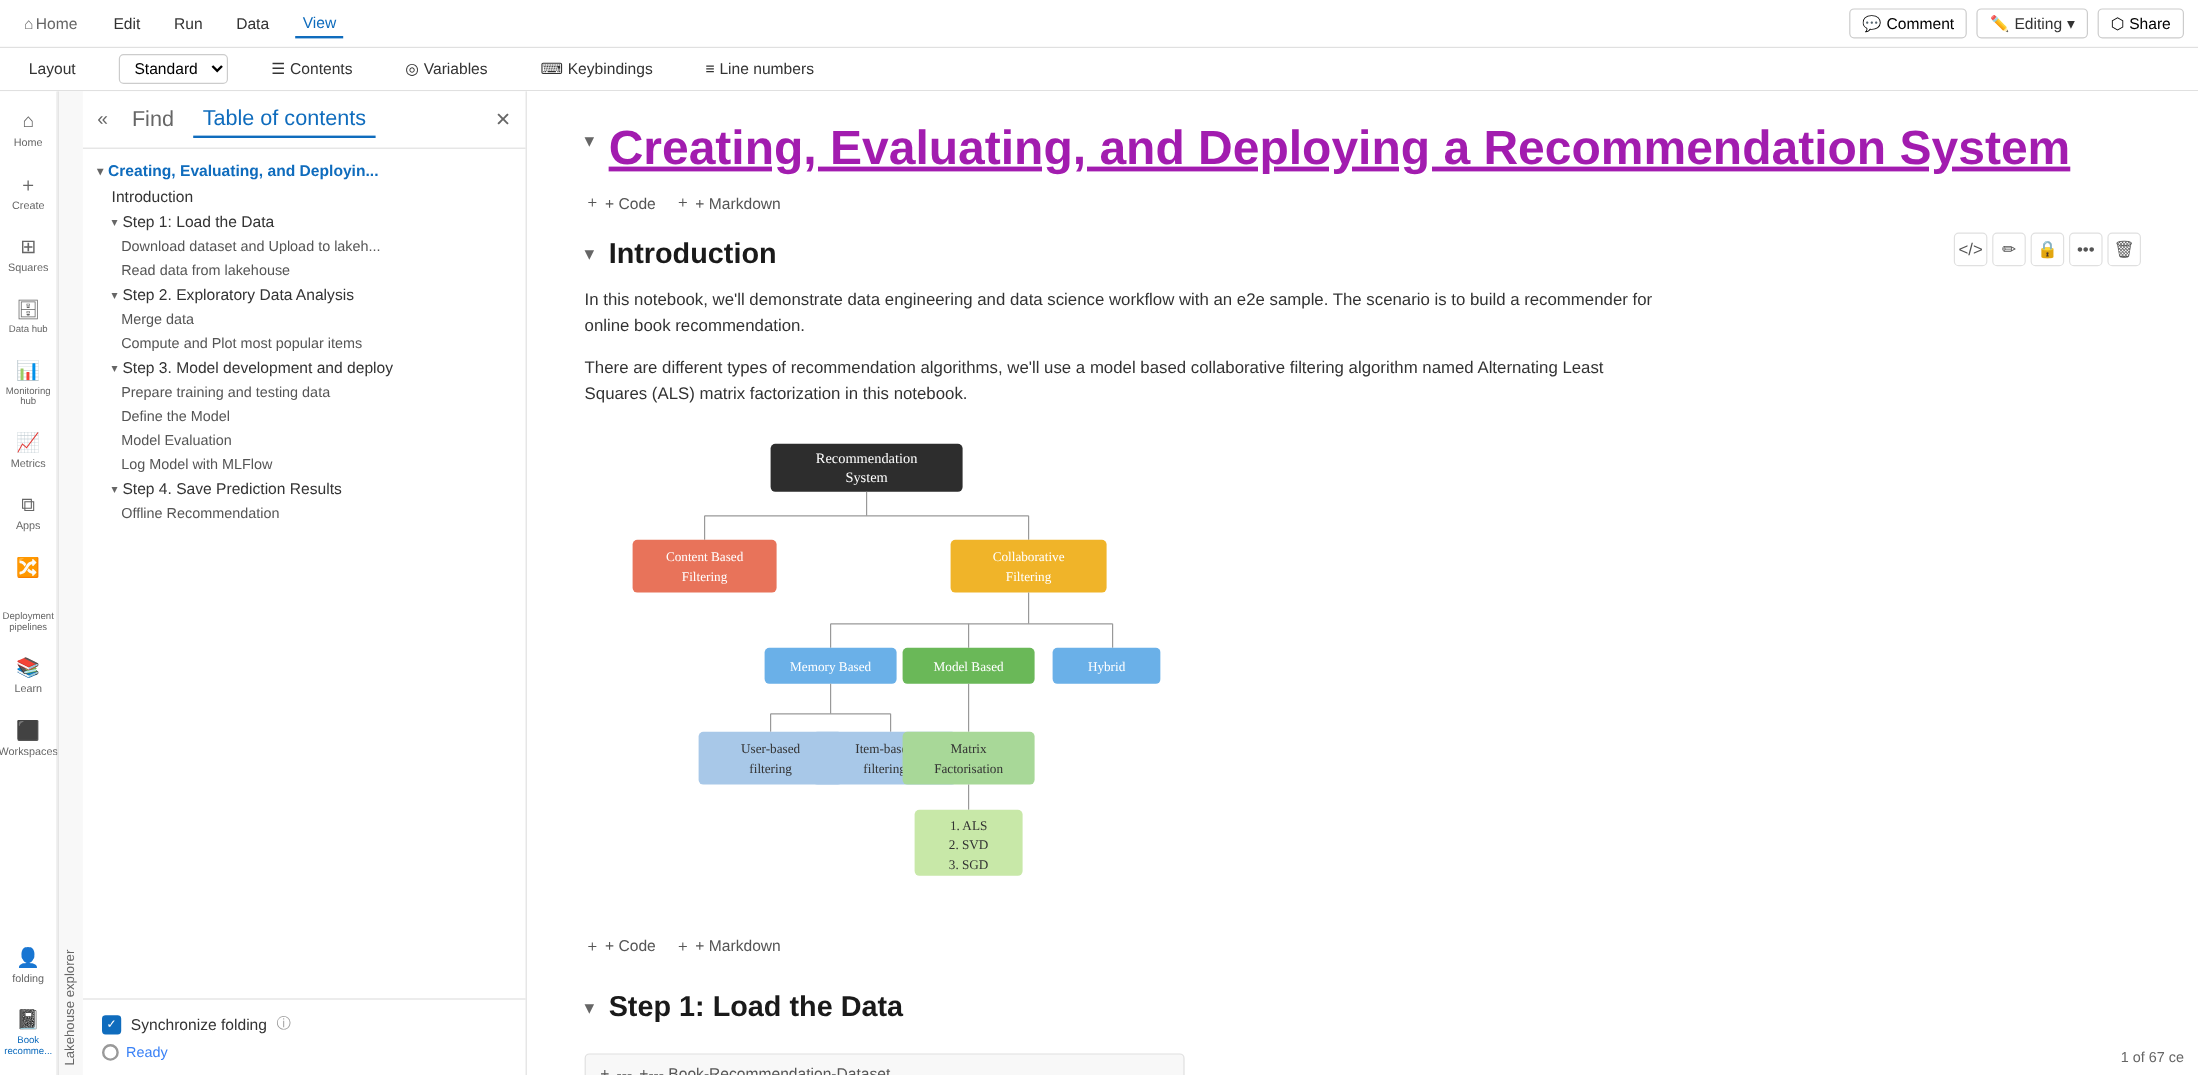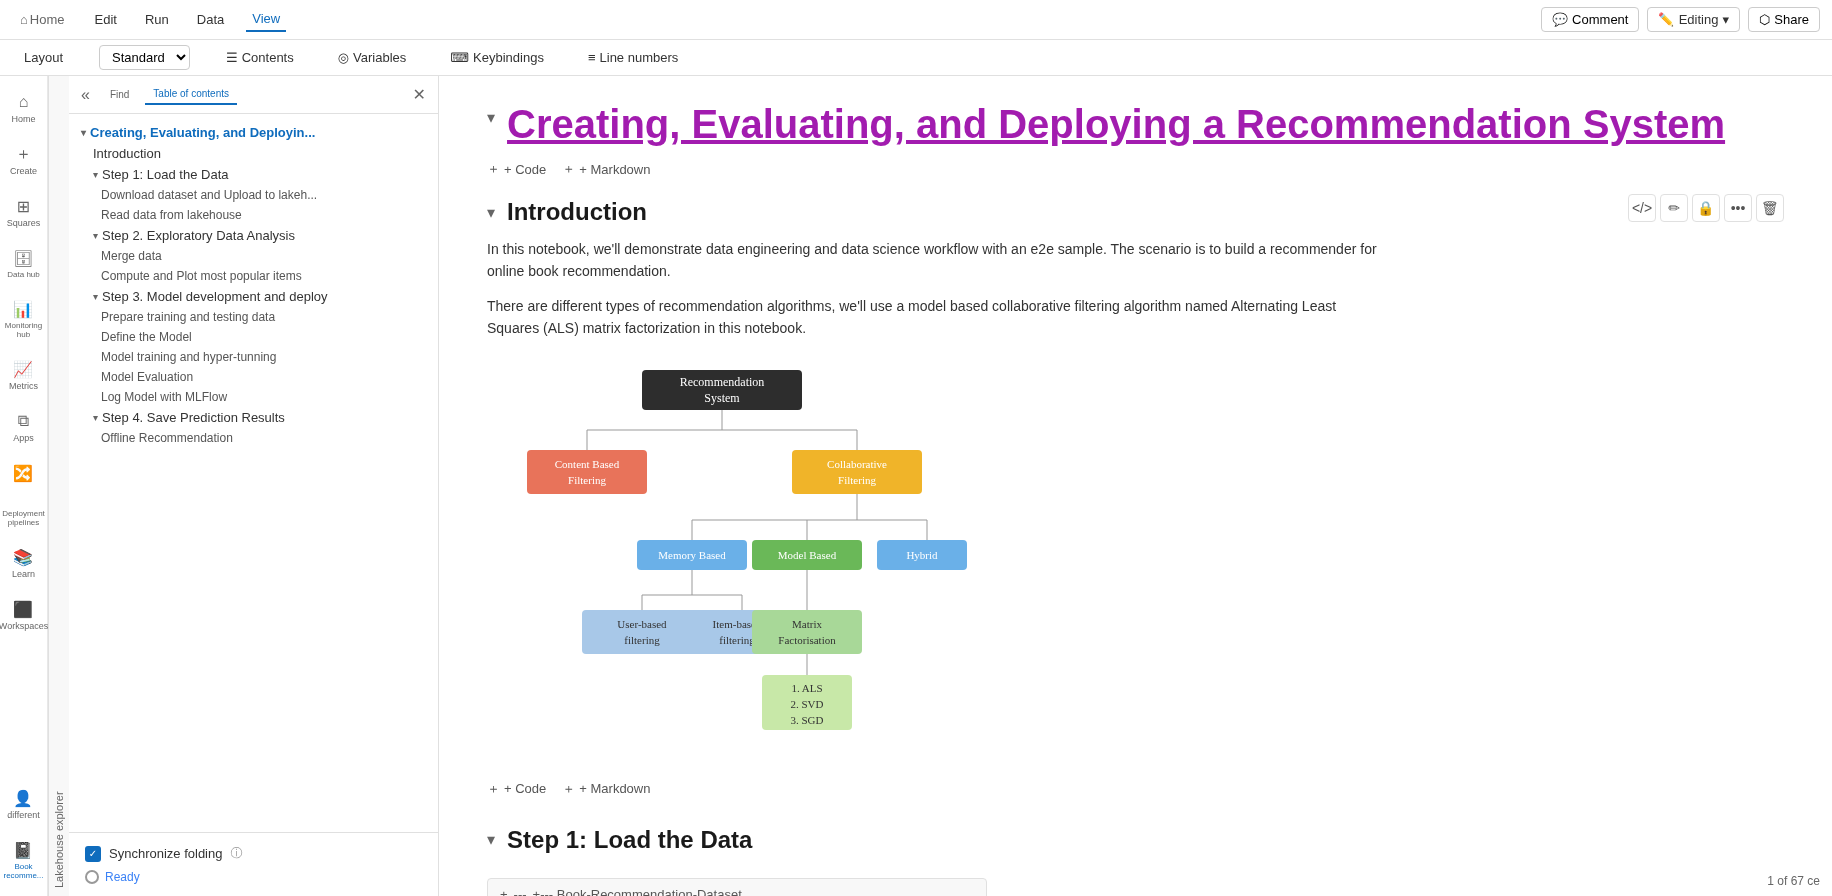--- a/index.html
+++ b/index.html
@@ -24,21 +24,21 @@
 
     
     .sidebar-icons { width: 48px; background: #fff; border-right: 1px solid #e8e8e8; display: flex; flex-direction: column; align-items: center; padding: 8px 0; gap: 4px; }
     .sidebar-icon-item { display: flex; flex-direction: column; align-items: center; padding: 8px 4px; cursor: pointer; border-radius: 4px; width: 44px; font-size: 9px; color: #666; gap: 2px; }
     .sidebar-icon-item.active { color: #0f6cbd; }
     .icon-shape { width: 20px; height: 20px; display: flex; align-items: center; justify-content: center; font-size: 16px; }
 
     
     .toc-panel { width: 370px; background: #fff; border-right: 1px solid #e0e0e0; display: flex; flex-direction: column; }
     .toc-panel-header { display: flex; align-items: center; padding: 8px 12px; border-bottom: 1px solid #e0e0e0; gap: 8px; }
-    .toc-tab { font-size: 10px; color: #666; cursor: pointer; padding: 4px 8px; }
+    .toc-tab { font-size: 18px; color: #666; cursor: pointer; padding: 4px 8px; }
     .toc-tab.active { color: #0f6cbd; border-bottom: 2px solid #0f6cbd; font-weight: 500; }
     .toc-close { margin-left: auto; cursor: pointer; color: #666; font-size: 16px; }
     .toc-collapse-btn { font-size: 16px; color: #666; cursor: pointer; margin-right: 4px; }
 
     
     .toc-tree { flex: 1; overflow-y: auto; padding: 8px 0; }
     .toc-item { padding: 3px 12px 3px 16px; cursor: pointer; font-size: 13px; color: #333; display: flex; align-items: center; gap: 4px; }
     .toc-item.level1 { font-weight: 600; color: #0f6cbd; padding-left: 12px; }
     .toc-item.level2 { padding-left: 24px; }
     .toc-item.level2-sub { padding-left: 32px; color: #555; font-size: 12px; }
@@ -172,21 +172,21 @@
       <div class="icon-shape">📚</div>
       <span>Learn</span>
     </div>
     <div class="sidebar-icon-item">
       <div class="icon-shape">⬛</div>
       <span>Workspaces</span>
     </div>
     <div style="flex:1"></div>
     <div class="sidebar-icon-item">
       <div class="icon-shape">👤</div>
-      <span>different</span>
+      <span>folding</span>
     </div>
     <div class="sidebar-icon-item active">
       <div class="icon-shape">📓</div>
       <span style="font-size:8px; text-align:center;">Book recomme...</span>
     </div>
   </div>
 
   <div class="panel-with-label">
     <div class="lakehouse-label">Lakehouse explorer</div>
     <div class="toc-panel">
@@ -234,23 +234,20 @@
           <span class="chevron">▾</span>
           <span>Step 3. Model development and deploy</span>
         </div>
         <div class="toc-item level2-sub">
           <span>Prepare training and testing data</span>
         </div>
         <div class="toc-item level2-sub">
           <span>Define the Model</span>
         </div>
         <div class="toc-item level2-sub">
-          <span>Model training and hyper-tunning</span>
-        </div>
-        <div class="toc-item level2-sub">
           <span>Model Evaluation</span>
         </div>
         <div class="toc-item level2-sub">
           <span>Log Model with MLFlow</span>
         </div>
 
         <div class="toc-item level2">
           <span class="chevron">▾</span>
           <span>Step 4. Save Prediction Results</span>
         </div>

